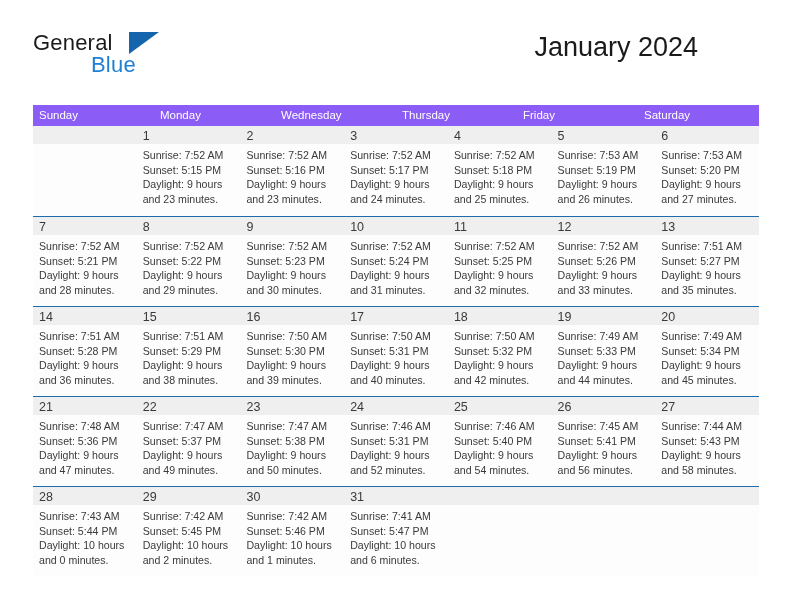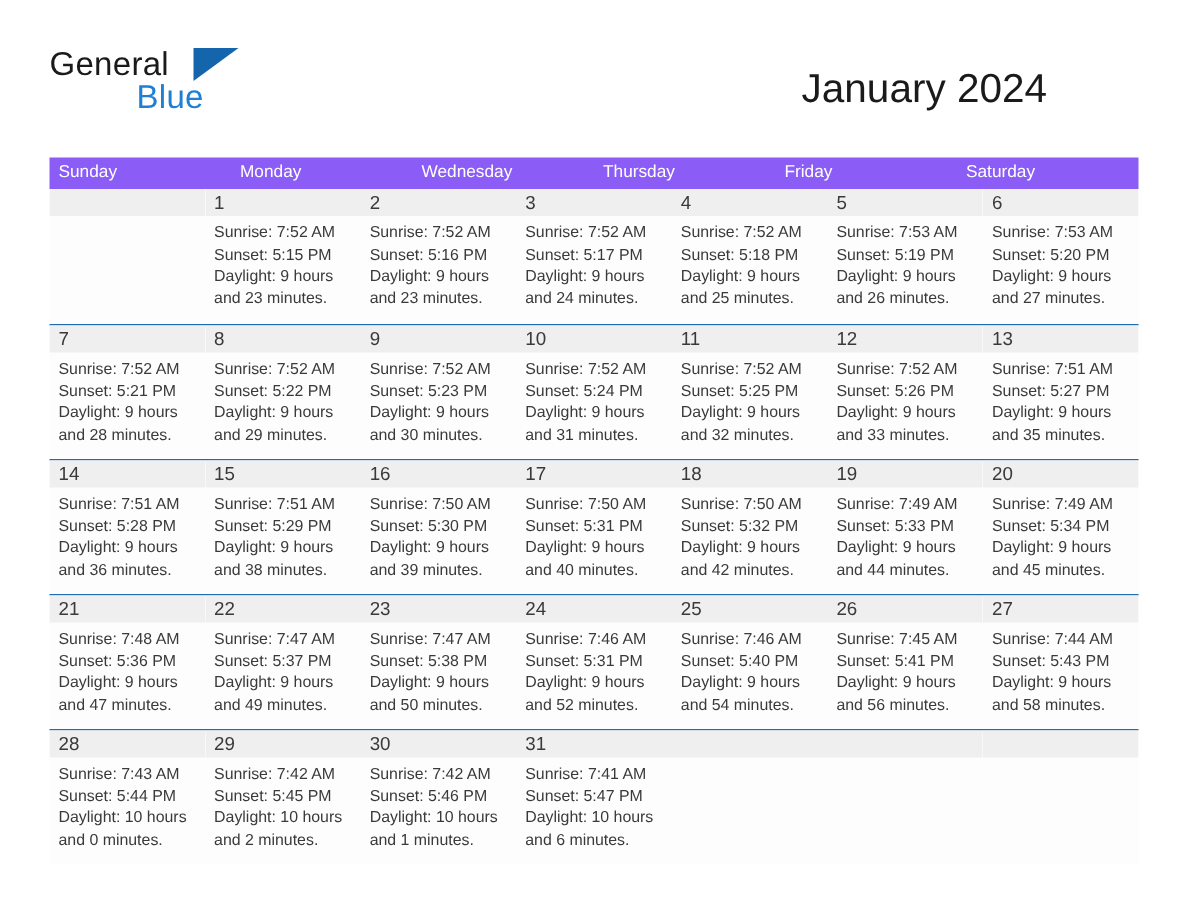--- a/index.html
+++ b/index.html
@@ -63,21 +63,21 @@
     top: 22px;
     font-size: 22px;
     letter-spacing: 0.2px;
     color: #1f7fd4;
     font-family: "Liberation Sans", sans-serif;
   }
 
   .title-block {
     position: absolute;
     right: 0;
-    top: 16px;
+    top: 4px;
     text-align: right;
   }
   .cal-title {
     font-size: 27px;
     color: #1a1a1a;
     line-height: 34px;
     white-space: nowrap;
   }
   .cal-subtitle {
     font-size: 13.5px;

